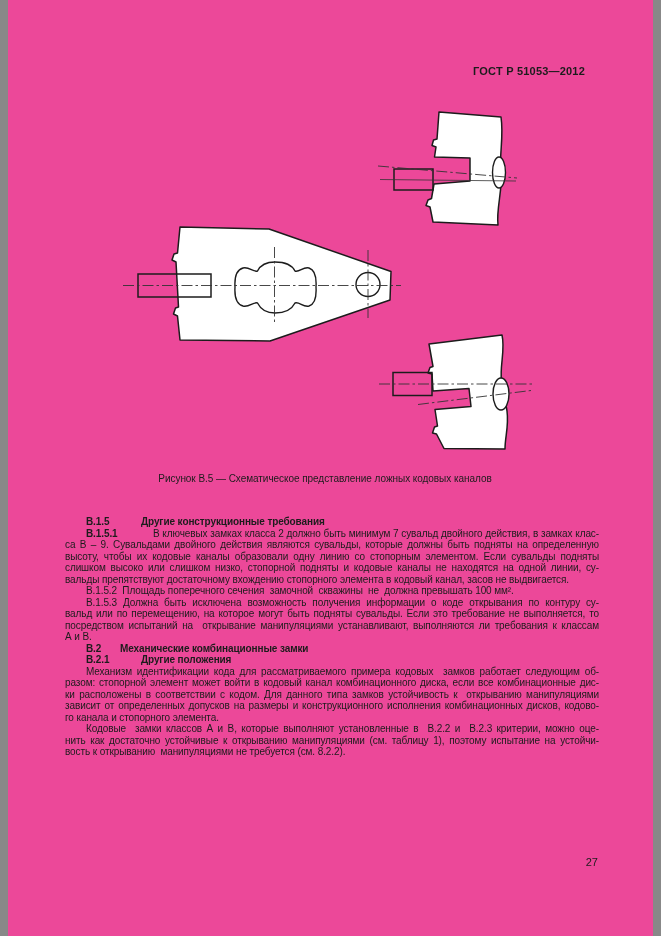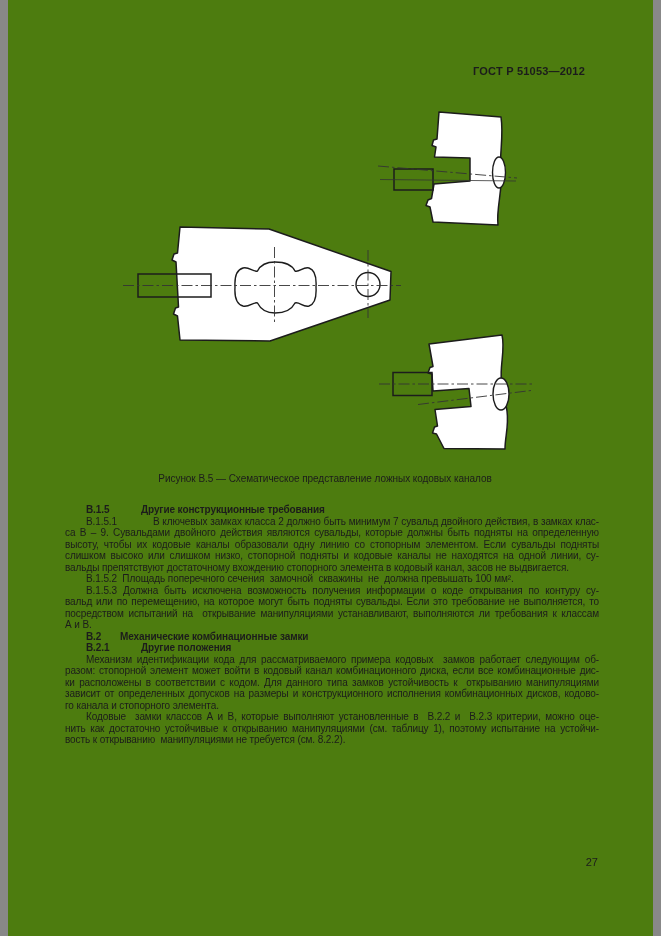--- a/index.html
+++ b/index.html
@@ -1,41 +1,41 @@
 <!DOCTYPE html>
 <html><head>
 <meta charset="utf-8">
 <style>
   html,body{margin:0;padding:0;background:#888;}
   .page{
-    position:relative;width:645px;height:936px;background:#4d7c0f;
+    position:relative;width:645px;height:936px;background:#ec4899;
     font-family:"Liberation Sans",sans-serif;color:#1c1c1c;overflow:hidden;
     margin:0 auto;
   }
   .hdr{
     position:absolute;top:65px;left:0;width:577px;text-align:right;
     font-size:11px;font-weight:bold;letter-spacing:.2px;
   }
   .figwrap{position:absolute;left:0;top:0;width:661px;height:936px;}
   .caption{
     position:absolute;top:473px;left:50px;width:534px;text-align:center;
     font-size:10px;letter-spacing:-.05px;
   }
   .textblock{
-    position:absolute;top:504px;left:57px;width:534px;
+    position:absolute;top:516px;left:57px;width:534px;
     font-size:10px;line-height:11.5px;letter-spacing:-.1px;
   }
   .ln{height:11.5px;overflow:hidden;}
   .j{text-align:justify;text-align-last:justify;}
   .ind{padding-left:21px;}
   .b{font-weight:bold;}
   .num{display:inline-block;}
   .n34{width:34px;}
   .n55{width:55px;}
-  .n67{width:67px;}
+  .n67{width:67px;font-weight:bold;}
   .pnum{position:absolute;top:856px;left:560px;width:30px;font-size:11px;text-align:right;}
   svg .outline{fill:#ffffff;stroke:#1c1c1c;stroke-width:1.5;stroke-linejoin:round;}
   svg .hole{fill:#ffffff;stroke:#1c1c1c;stroke-width:1.4;}
   svg .holeopen{fill:none;stroke:#1c1c1c;stroke-width:1.4;}
   svg .rect{fill:none;stroke:#1c1c1c;stroke-width:1.5;}
   svg .cl{fill:none;stroke:#333;stroke-width:.9;stroke-dasharray:11 3 2.5 3;}
   svg .sl{fill:none;stroke:#333;stroke-width:.8;}
 </style>
 </head>
 <body>

